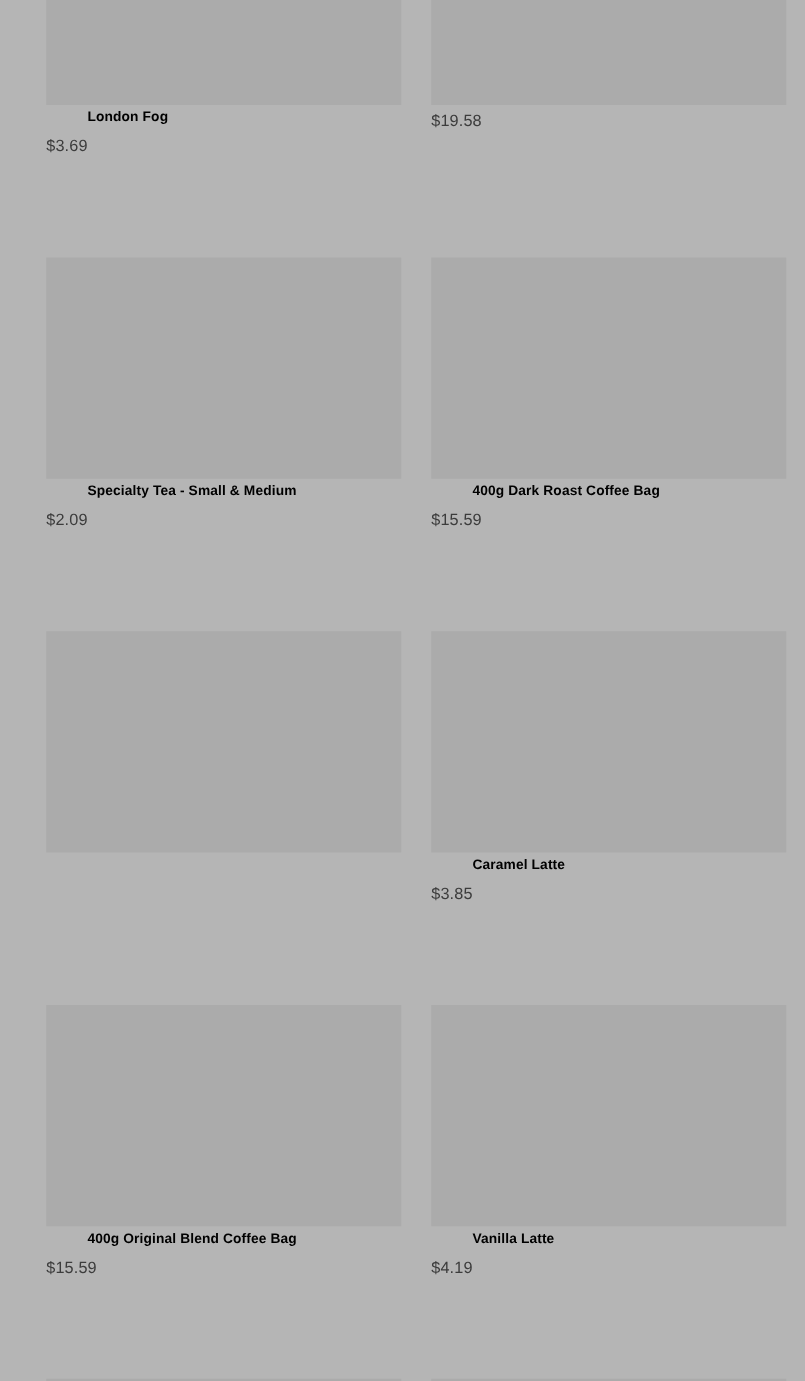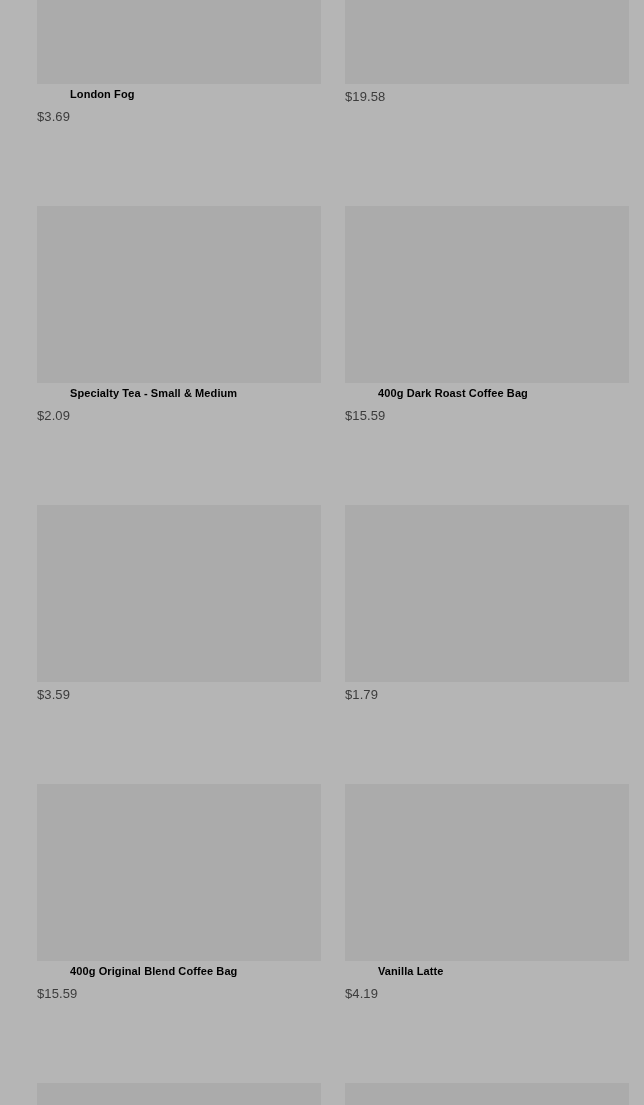--- a/index.html
+++ b/index.html
@@ -79,20 +79,20 @@
 </style>
 </head>
 <body>
 
 <div id="product-grid">
   <div class="grid-track">
       <a class="product-card"><span class="product-thumb"></span><span class="product-info"><span class="product-title">London Fog</span><span class="product-price">$3.69</span></span></a>
       <a class="product-card"><span class="product-thumb"></span><span class="product-info"><span class="product-price">$19.58</span></span></a>
       <a class="product-card"><span class="product-thumb"></span><span class="product-info"><span class="product-title">Specialty Tea - Small &amp; Medium</span><span class="product-price">$2.09</span></span></a>
       <a class="product-card"><span class="product-thumb"></span><span class="product-info"><span class="product-title">400g Dark Roast Coffee Bag</span><span class="product-price">$15.59</span></span></a>
-      <a class="product-card"><span class="product-thumb"></span><span class="product-info"><span class="product-price">$3.59</span></span></a>
-      <a class="product-card"><span class="product-thumb"></span><span class="product-info"><span class="product-price">$1.79</span></span></a>
+      <a class="product-card"><span class="product-thumb"></span><span class="product-info"></span></a>
+      <a class="product-card"><span class="product-thumb"></span><span class="product-info"><span class="product-title">Caramel Latte</span><span class="product-price">$3.85</span></span></a>
       <a class="product-card"><span class="product-thumb"></span><span class="product-info"><span class="product-title">400g Original Blend Coffee Bag</span><span class="product-price">$15.59</span></span></a>
       <a class="product-card"><span class="product-thumb"></span><span class="product-info"><span class="product-title">Vanilla Latte</span><span class="product-price">$4.19</span></span></a>
       <a class="product-card"><span class="product-thumb"></span><span class="product-info"><span class="product-title"></span><span class="product-price"></span></span></a>
       <a class="product-card"><span class="product-thumb"></span><span class="product-info"><span class="product-title"></span><span class="product-price"></span></span></a>
     </div>
 </div>
 
 </body></html>

